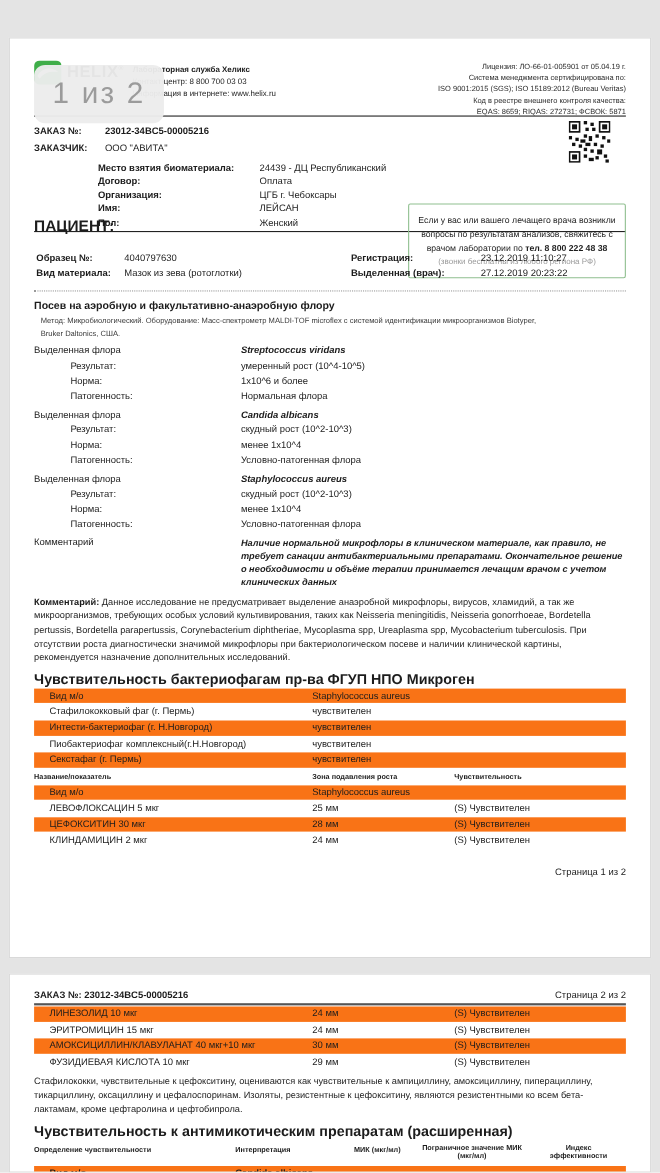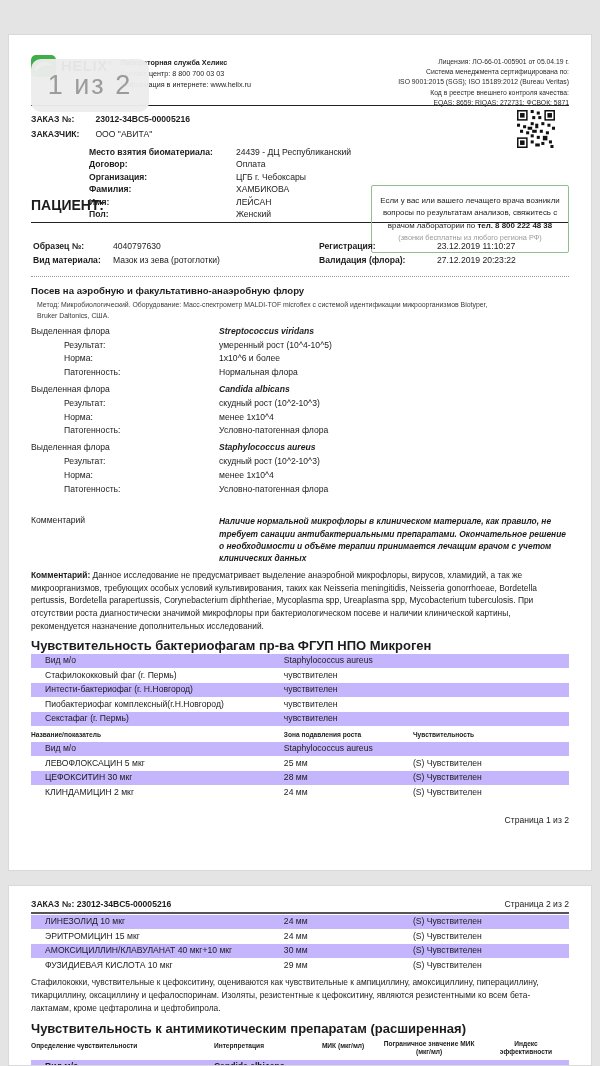--- a/index.html
+++ b/index.html
@@ -47,29 +47,29 @@
   .sec-title{font-size:9.6px;font-weight:bold;margin-top:8px}
   .method{font-size:6.9px;color:#3a3a3a;margin:4px 0 2px 6px;line-height:1.55;width:470px}
 
   .flora{margin-top:3px}
   .f-row{position:relative;height:13.8px;font-size:8.6px;line-height:13.8px}
   .f-head-lab{position:absolute;left:0}
   .f-name{position:absolute;left:188px;font-weight:bold;font-style:italic}
   .f-lab{position:absolute;left:33px}
   .f-val{position:absolute;left:188px}
 
-  .comment1{position:relative;margin-top:19px;font-size:8.6px}
+  .comment1{position:relative;margin-top:3px;font-size:8.6px}
   .c1-lab{position:absolute;left:0;top:0}
   .c1-text{margin-left:188px;width:352px;font-size:8.4px;font-weight:bold;font-style:italic;line-height:1.45}
 
   .comment2{margin-top:5px;font-size:8.4px;line-height:1.5}
 
   .tbl-heading{font-size:13px;font-weight:bold;margin-top:6px}
   .t-row{position:relative;height:13.6px;line-height:13.6px;font-size:8.6px;margin-top:1px}
-  .shade{background:#c4b5fd}
+  .shade{background:#f97316}
   .tc1{position:absolute;left:14px}
   .tc2{position:absolute;left:47%}
   .tc3{position:absolute;left:71%}
 
   .cols-hdr{position:relative;height:13px;line-height:13px;font-size:6.6px;font-weight:bold;margin-top:2px}
   .ch1{position:absolute;left:0}
   .ch2{position:absolute;left:47%}
   .ch3{position:absolute;left:71%}
 
   .p1-footer{text-align:right;font-size:8.6px;margin-top:16px}
@@ -188,24 +188,20 @@
           </div>
         <div class="p-row">
             <span class="p-lab">Договор:</span>
             <span>Оплата</span>
           </div>
         <div class="p-row">
             <span class="p-lab">Организация:</span>
             <span>ЦГБ г. Чебоксары</span>
           </div>
         <div class="p-row">
-            <span class="p-lab">Фамилия:</span>
-            <span>ХАМБИКОВА</span>
-          </div>
-        <div class="p-row">
             <span class="p-lab">Имя:</span>
             <span>ЛЕЙСАН</span>
           </div>
         <div class="p-row">
             <span class="p-lab">Пол:</span>
             <span>Женский</span>
           </div>
       </div>
       <div class="callout">
         <span>Если у вас или вашего лечащего врача возникли вопросы по результатам анализов, свяжитесь с врачом лаборатории по </span><span class="phone">тел. 8 800 222 48 38</span>
@@ -215,21 +211,21 @@
 
     <div class="rule"></div>
 
     <div class="sample">
       <span class="s-lab" style="left:2px;top:2px">Образец №:</span>
       <span class="s-val" style="left:82px;top:2px">4040797630</span>
       <span class="s-lab" style="left:2px;top:16px">Вид материала:</span>
       <span class="s-val" style="left:82px;top:16px">Мазок из зева (ротоглотки)</span>
       <span class="s-lab" style="left:288px;top:2px">Регистрация:</span>
       <span class="s-val" style="left:406px;top:2px">23.12.2019 11:10:27</span>
-      <span class="s-lab" style="left:288px;top:16px">Валидация (флора):</span>
+      <span class="s-lab" style="left:288px;top:16px">Выделенная (врач):</span>
       <span class="s-val" style="left:406px;top:16px">27.12.2019 20:23:22</span>
     </div>
 
     <div class="dotted"></div>
 
     <div class="sec-title">Посев на аэробную и факультативно-анаэробную флору</div>
     <div class="method">Метод:  Микробиологический. Оборудование: Масс-спектрометр MALDI-TOF microflex с системой идентификации микроорганизмов Biotyper, Bruker Daltonics, США.</div>
 
     <div class="flora">
       <div class="f-row">

